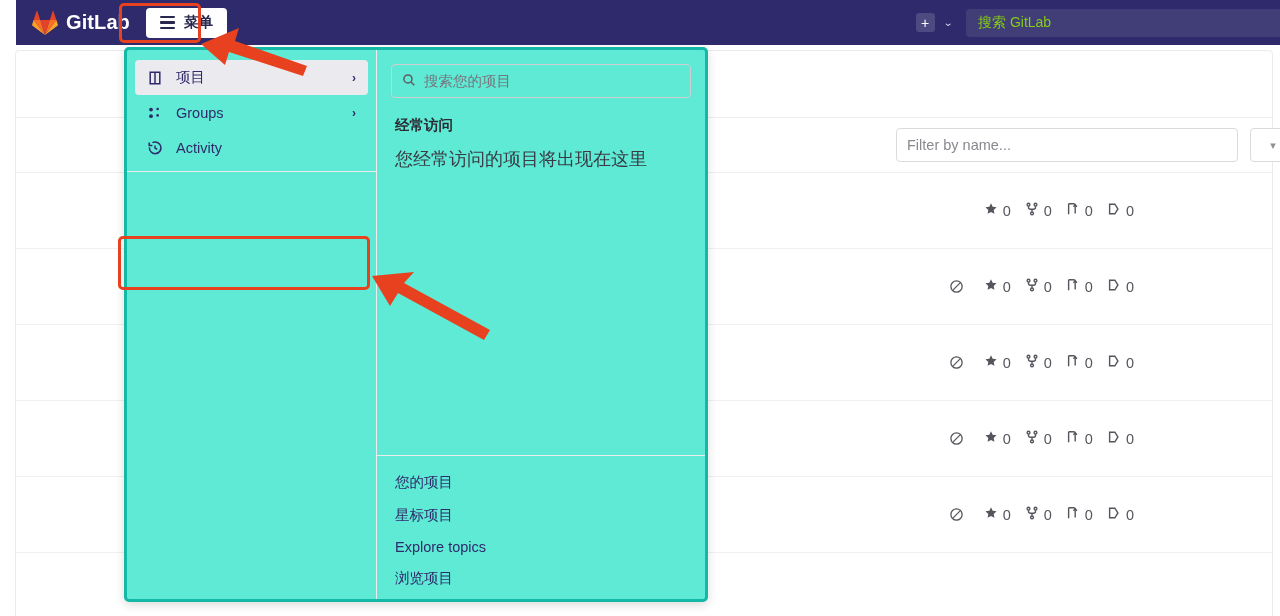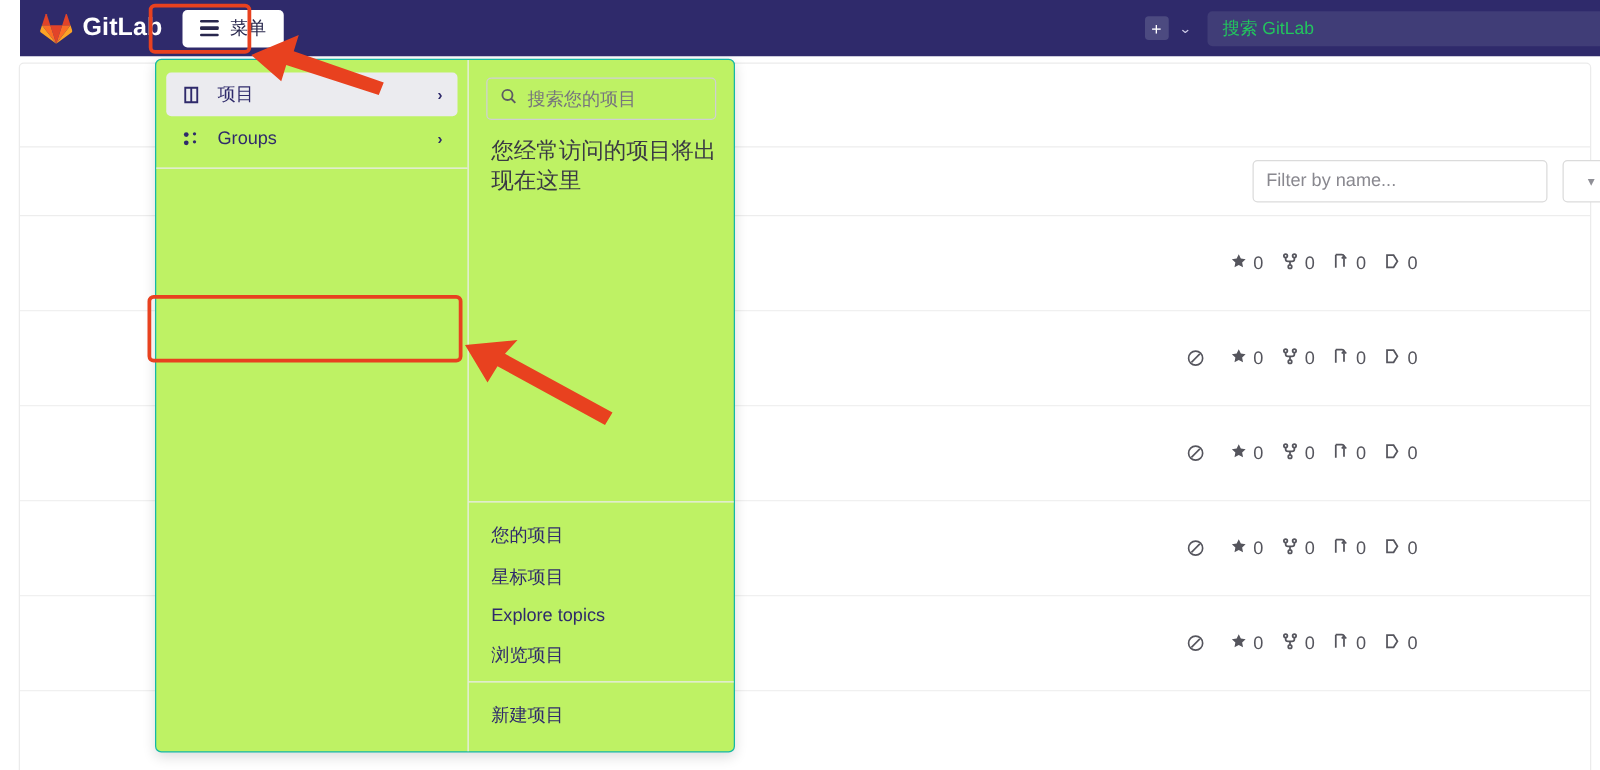--- a/index.html
+++ b/index.html
@@ -17,21 +17,21 @@
     background:#2f2a6b; display:flex; align-items:center; z-index:30;
   }
   .gl-logo { margin-left:16px; width:26px; height:26px; display:block; }
   .gl-brand {
     color:#ffffff; font-size:20px; font-weight:600; margin-left:8px;
     letter-spacing:.1px;
   }
   .menu-btn {
     margin-left:16px; height:30px; background:#ffffff; border-radius:4px;
     display:flex; align-items:center; gap:9px; padding:0 14px;
-    color:#28274d; font-size:14.5px; font-weight:400; cursor:pointer;
+    color:#28274d; font-size:14.5px; font-weight:700; cursor:pointer;
   }
   .ham { display:flex; flex-direction:column; gap:3px; }
   .ham i { display:block; width:15px; height:2.2px; background:#28274d; border-radius:1px; }
 
   .nav-right {
     margin-left:auto; display:flex; align-items:center; height:45px;
     padding-right:0;
   }
   .plus-box {
     width:19px; height:19px; border-radius:3px; background:#4c4a80;
@@ -39,57 +39,57 @@
     color:#ffffff; font-size:14px; line-height:1; cursor:pointer;
   }
   .caret-down {
     margin-left:9px; margin-right:14px; color:#cfcde8; font-size:10px;
     cursor:pointer; transform:scaleX(1.25);
   }
   .nav-search {
     position:relative; width:330px; height:28px; background:#403d77;
     border-radius:4px; display:flex; align-items:center; cursor:text;
   }
-  .nav-search .ph { color:#22c55e; font-size:14px; padding-left:12px; }
+  .nav-search .ph { color:#84cc16; font-size:14px; padding-left:12px; }
   .nav-search-icon {
     position:absolute; right:-14px; top:50%; transform:translateY(-50%);
     color:#e9e8f5;
   }
 
   
   .bg-page { position:absolute; top:45px; left:0; width:1280px; height:571px; background:#fff; }
   .bg-card {
     position:absolute; left:15px; top:5px; width:1258px; height:590px;
     background:#ffffff; border:1px solid #ebebeb; border-radius:4px;
   }
   .bg-hdr { position:absolute; left:0; top:0; right:0; height:67px; border-bottom:1px solid #ededed; }
   .bg-filterbar { position:absolute; left:0; top:67px; right:0; height:55px; border-bottom:1px solid #ededed; display:flex; align-items:center; justify-content:flex-end; }
   .filter-inp {
-    width:236px; height:34px; border:1px solid #dbdbdb; border-radius:4px;
+    width:342px; height:34px; border:1px solid #dbdbdb; border-radius:4px;
     background:#fff; display:flex; align-items:center; padding:0 10px;
     color:#89888f; font-size:14.5px; margin-right:12px; cursor:text;
   }
   .filter-btn {
     width:46px; height:34px; border:1px solid #dbdbdb; border-radius:4px;
     background:#fff; margin-right:-24px; display:flex; align-items:center;
     justify-content:center; color:#8f8f96; font-size:11px; cursor:pointer;
   }
   .proj-row {
     position:absolute; left:0; right:0; height:76px;
     border-bottom:1px solid #f0f0f0; display:flex; align-items:center;
     justify-content:flex-end; padding-right:138px;
   }
   .row-stats { display:flex; align-items:center; gap:14px; color:#55555d; font-size:14.5px; }
   .stat { display:flex; align-items:center; gap:5px; }
   .deny-ic { color:#55555d; margin-right:6px; display:flex; }
 
   
   .overlay {
-    position:absolute; left:124px; top:47px; width:464px; height:555px;
-    background:#bef264; border:1px solid #14b8a6; border-radius:5px;
+    position:absolute; left:124px; top:47px; width:584px; height:555px;
+    background:#5eead4; border:3px solid #14b8a6; border-radius:5px;
     box-shadow:0 3px 10px rgba(0,0,0,.14); display:flex; z-index:20;
   }
   .ov-left { width:250px; position:relative; border-right:1px solid #ececee; }
   .ov-right { flex:1; position:relative; display:flex; flex-direction:column; }
 
   .side-list { padding-top:10px; }
   .side-item {
     height:35px; margin:0 8px; border-radius:4px; display:flex;
     align-items:center; padding:0 12px; cursor:pointer;
     color:#2f2a6b; font-size:14.5px;
@@ -400,48 +400,56 @@
                 <circle cx="10.6" cy="4" r="1.3"></circle>
                 <circle cx="10.6" cy="10.4" r="1.3"></circle>
               </svg>
           </span>
           <span class="s-lb">Groups</span>
           <span class="s-ch">›</span>
         </div>
 
 
 
+        <div class="side-item">
+          <span class="s-ic">
+            <svg width="16" height="16" viewBox="0 0 16 16" fill="none" stroke="#2f2a6b" stroke-width="1.5">
+                <path d="M2.4 7.4a5.8 5.8 0 103.1-4.7"></path>
+                <path d="M2.2 2.4v3.2h3.2"></path>
+                <path d="M8 5.4V8l2.2 1.3"></path>
+              </svg>
+          </span>
+          <span class="s-lb">Activity</span>
+        </div>
 
         <div class="side-sep"></div>
 
       </div>
     </div>
 
     <div class="ov-right">
       <div class="ov-search">
         <span>
           <svg width="14" height="14" viewBox="0 0 16 16" fill="none" stroke="#5c5b63" stroke-width="1.7">
               <circle cx="6.8" cy="6.8" r="4.6"></circle>
               <path d="M10.3 10.3L14 14"></path>
             </svg>
         </span>
         <span>搜索您的项目</span>
       </div>
 
+      <div class="freq-h">经常访问</div>
       <div class="freq-p">您经常访问的项目将出现在这里</div>
 
       <div class="ov-links">
         <a class="ov-link">您的项目</a>
         <a class="ov-link">星标项目</a>
         <a class="ov-link">Explore topics</a>
         <a class="ov-link">浏览项目</a>
       </div>
-      <div class="ov-foot">
-        <a class="ov-link">新建项目</a>
-      </div>
     </div>
   </div>
 
   <div class="hl" style="left:119px; top:3px; width:82px; height:40px;"></div>
   <div class="hl" style="left:118px; top:236px; width:252px; height:54px;"></div>
 
   <svg class="arrow" style="left:195px; top:22px;" width="115" height="60" viewBox="0 0 115 60">
     <path d="M6 22 L44 6 L40 19 L112 44 L108 54 L34 30 L30 43 Z" fill="#e8411f"></path>
   </svg>
 

